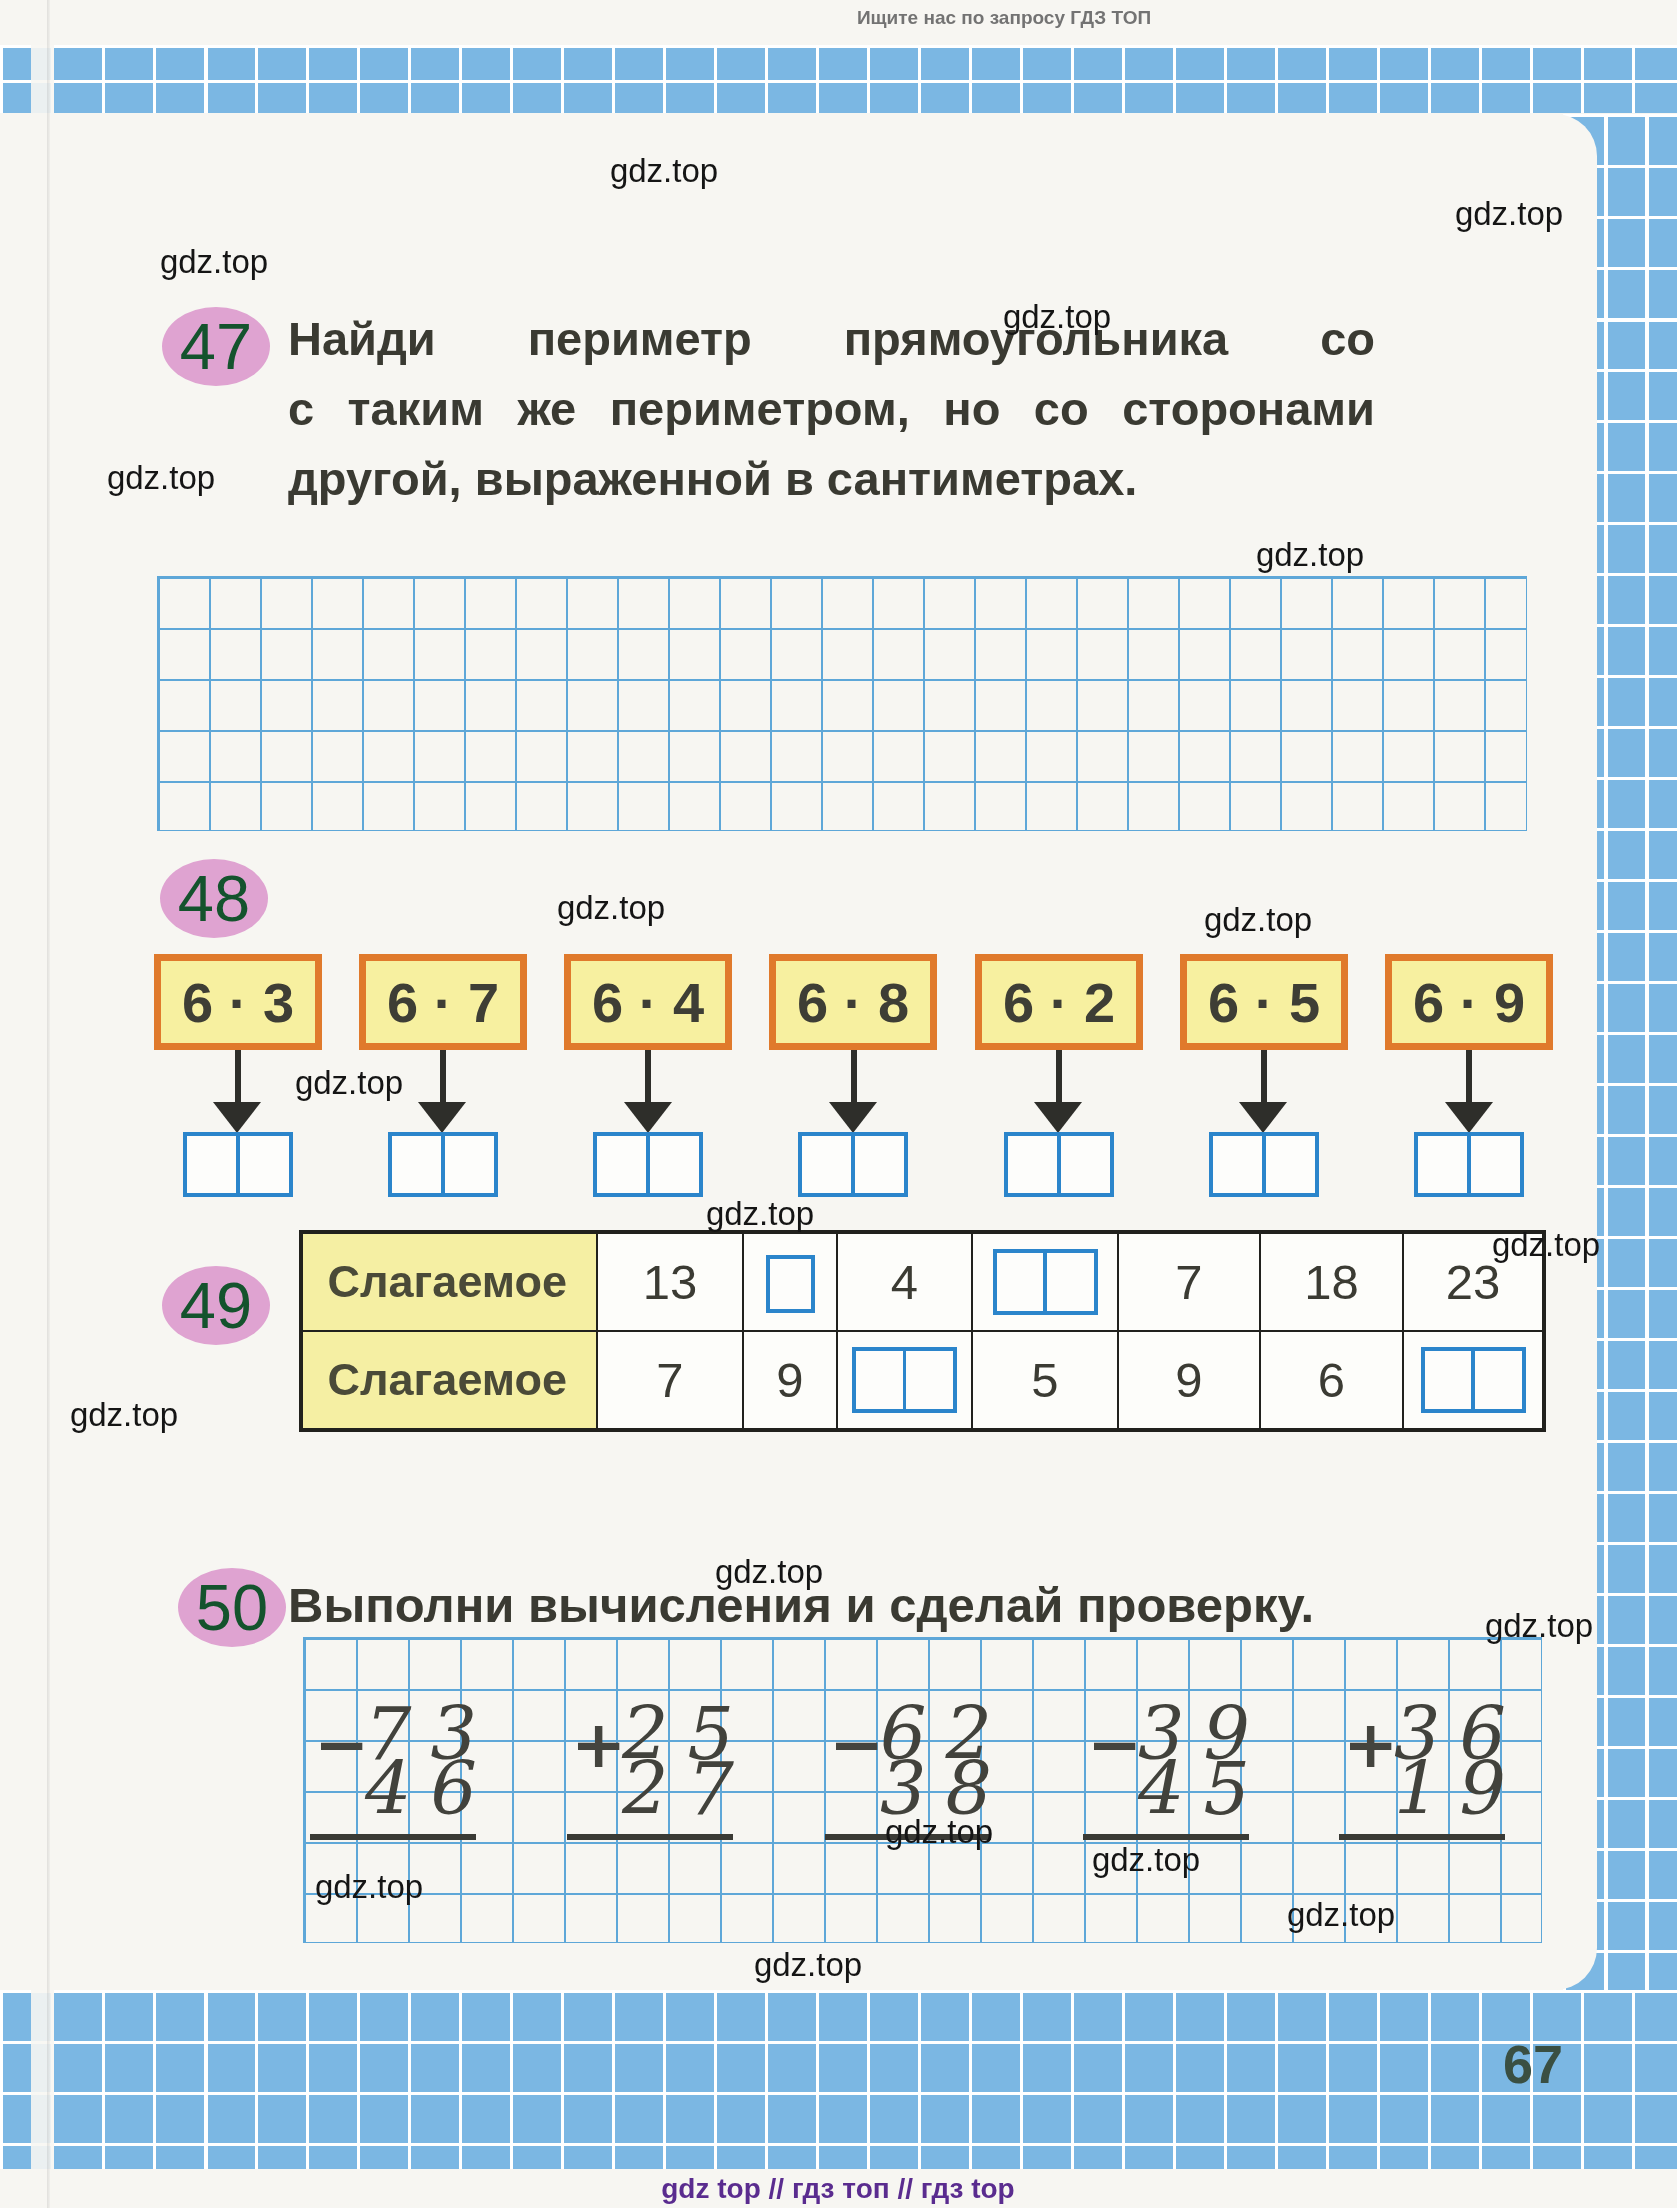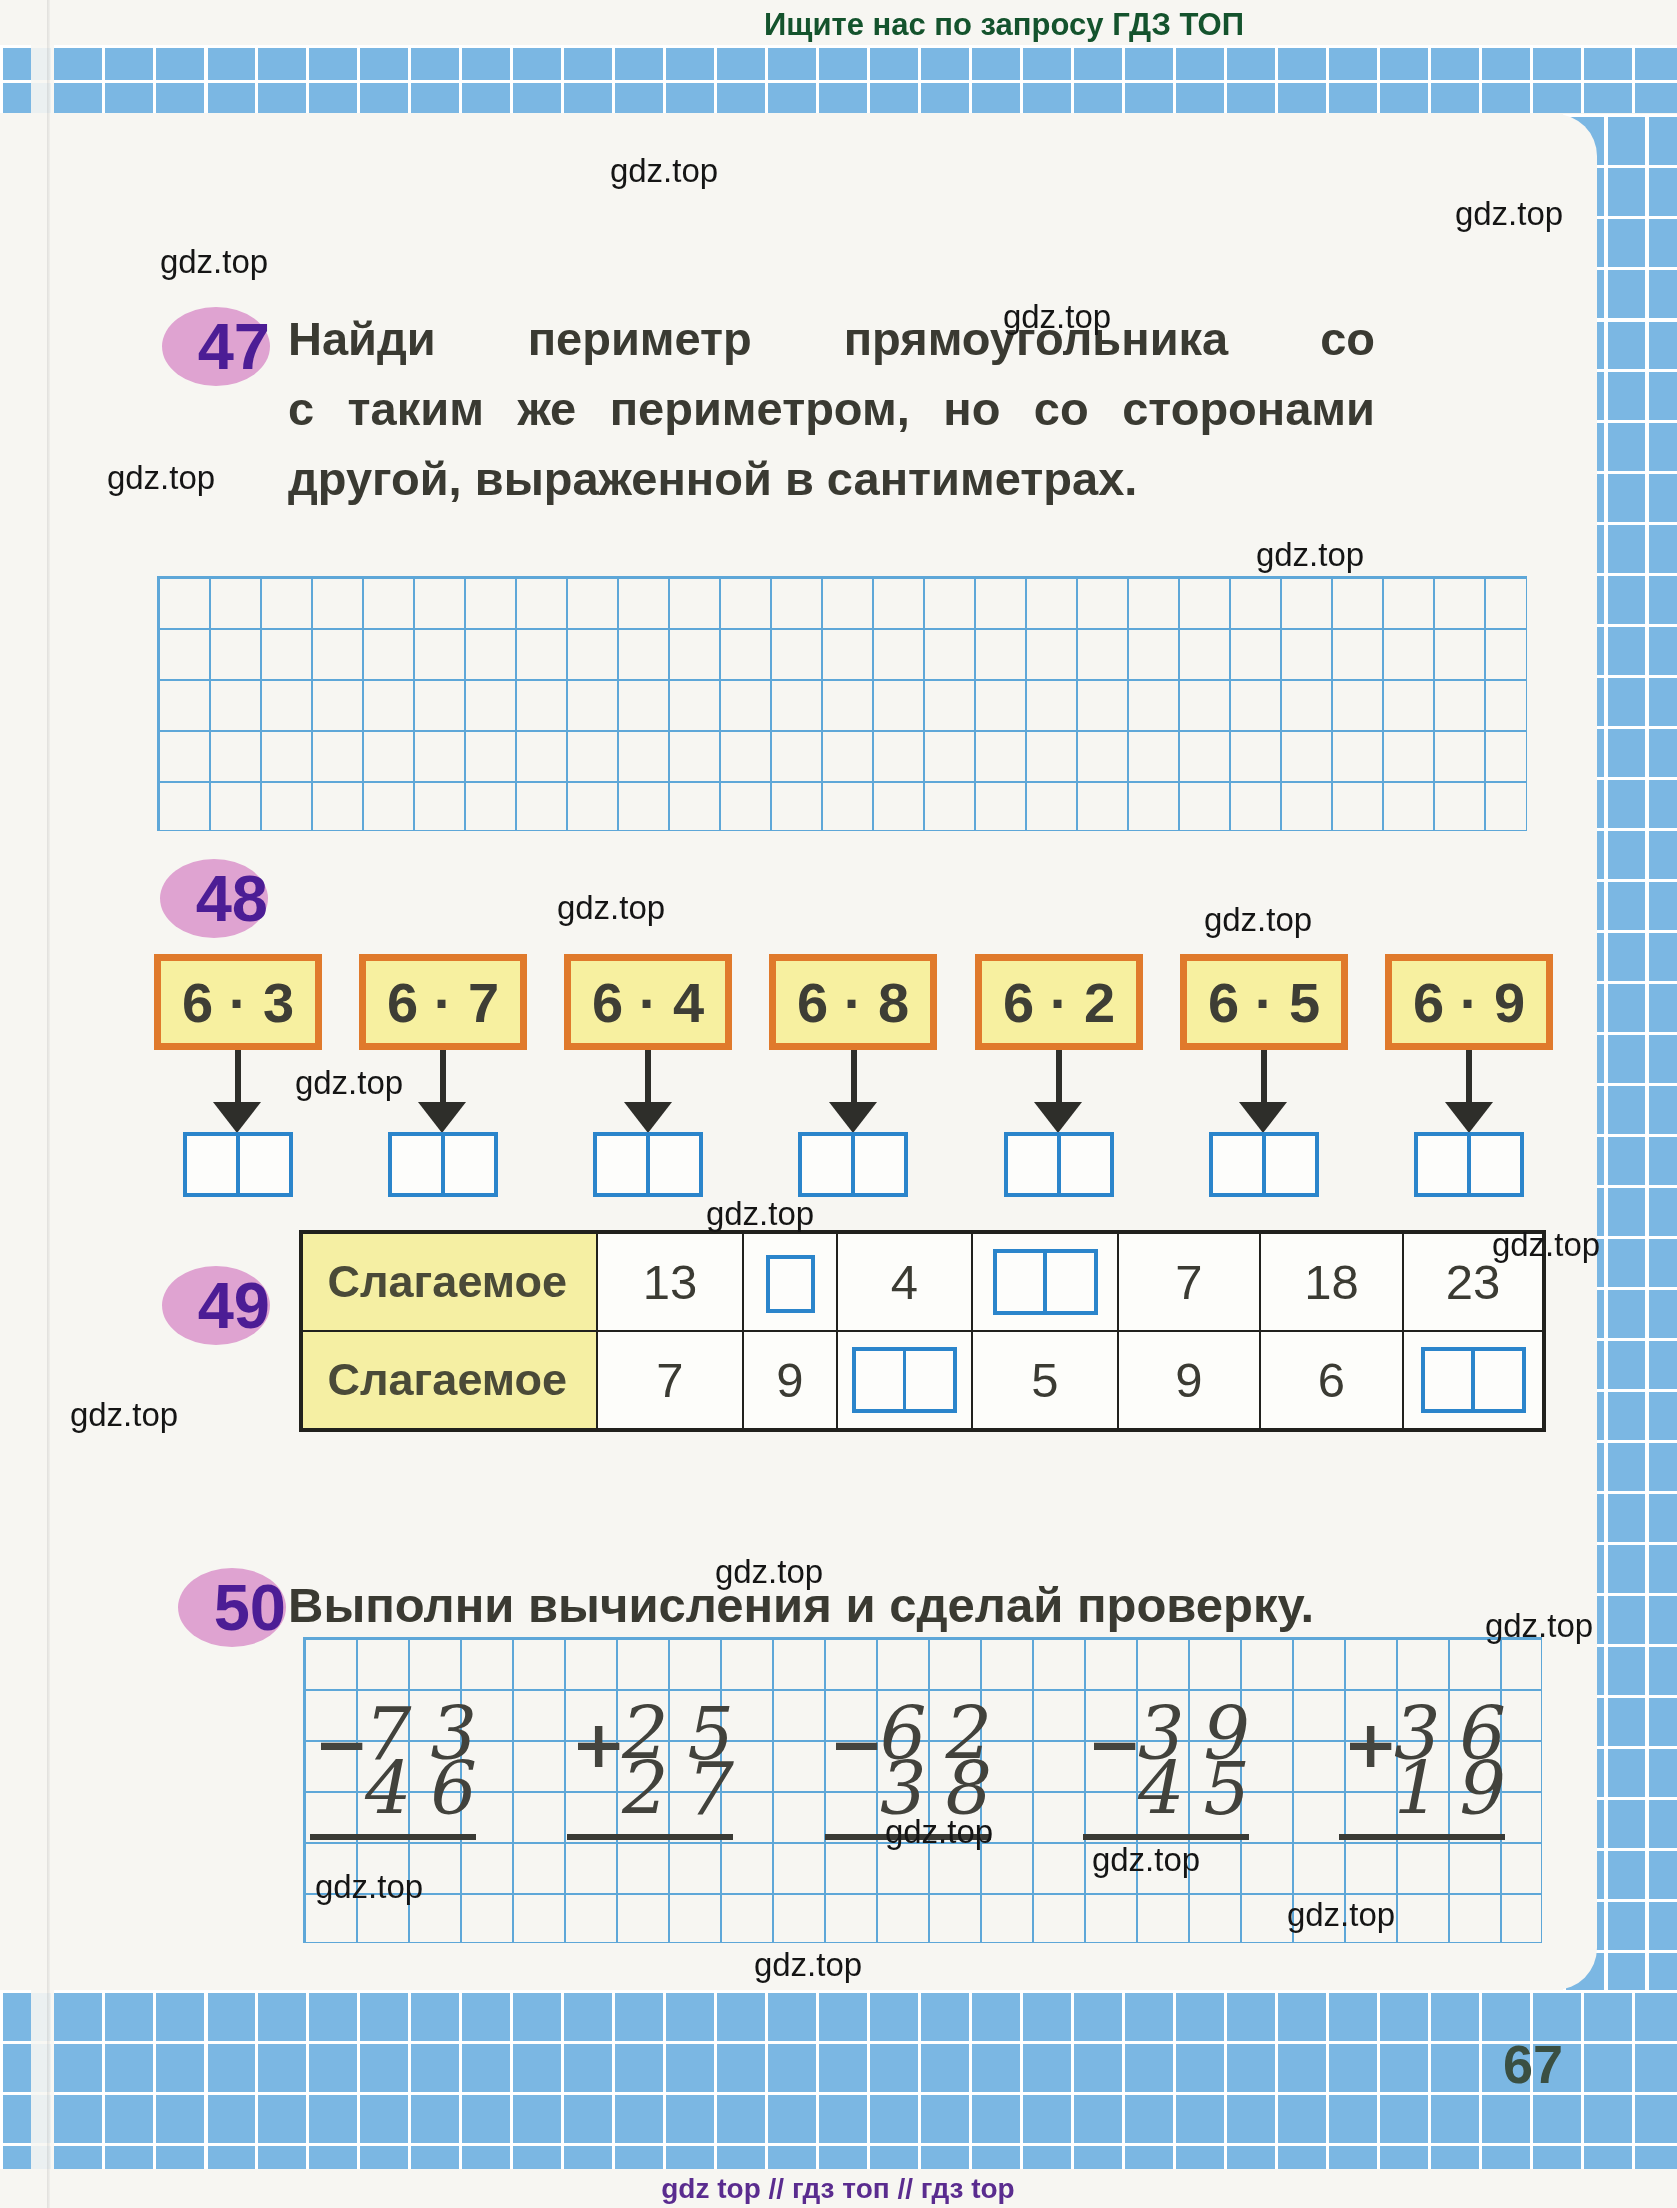--- a/index.html
+++ b/index.html
@@ -30,34 +30,34 @@
   #content-white{
     position:absolute; left:0; top:114px; width:1597px; height:1876px;
     background:#f7f6f2; border-radius:0 42px 42px 0;
   }
   #crease{ position:absolute; left:47px; top:0; width:2.6px; height:2208px;
     background:linear-gradient(to right, rgba(120,120,120,.18), rgba(120,120,120,.05)); }
   .crease-gap{ position:absolute; left:31px; width:23px; background:#f7f6f2; opacity:.9; }
 
   
   #banner{ position:absolute; top:7px; left:1004px; transform:translateX(-50%);
-    font-size:31px; font-weight:bold; color:#14532d; white-space:nowrap; }
+    font-size:19px; font-weight:bold; color:#737373; white-space:nowrap; }
   #title{ position:absolute; left:162px; top:162px; font-size:73px; font-weight:bold;
     letter-spacing:-0.9px; color:#35352e; white-space:nowrap; }
   #footer{ position:absolute; top:2173px; left:838px; transform:translateX(-50%);
     font-size:28px; font-weight:bold; color:#5a2c8f; white-space:nowrap; }
   #pagenum{ position:absolute; left:1485px; top:2033px; width:96px; text-align:center;
     font-size:54px; font-weight:bold; color:#3a4f42; }
 
   .wm{ position:absolute; transform:translate(-50%,-50%); font-size:33px;
     color:#151515; white-space:nowrap; font-family:"Liberation Sans",sans-serif; }
 
   .badge{ position:absolute; width:108px; height:79px; border-radius:50%;
-    background:#dfa3d1; display:flex; align-items:center; justify-content:flex-end;
-    font-size:65px; font-weight:bold; color:#4c1d95; }
+    background:#dfa3d1; display:flex; align-items:center; justify-content:center;
+    font-size:65px; font-weight:normal; color:#14532d; }
 
   
   #t47text{ position:absolute; left:288px; top:304px; width:1087px;
     font-size:47px; font-weight:bold; color:#3a3a32; line-height:70px; }
   .t47line{ text-align:justify; text-align-last:justify; height:70px; overflow:hidden; }
   .t47line.last{ text-align:left; text-align-last:left; }
 
   .drawgrid{ position:absolute; border:1.7px solid #5ea7d8;
     background-image:
       repeating-linear-gradient(to right, #5ea7d8 0 1.7px, transparent 1.7px 51px),

